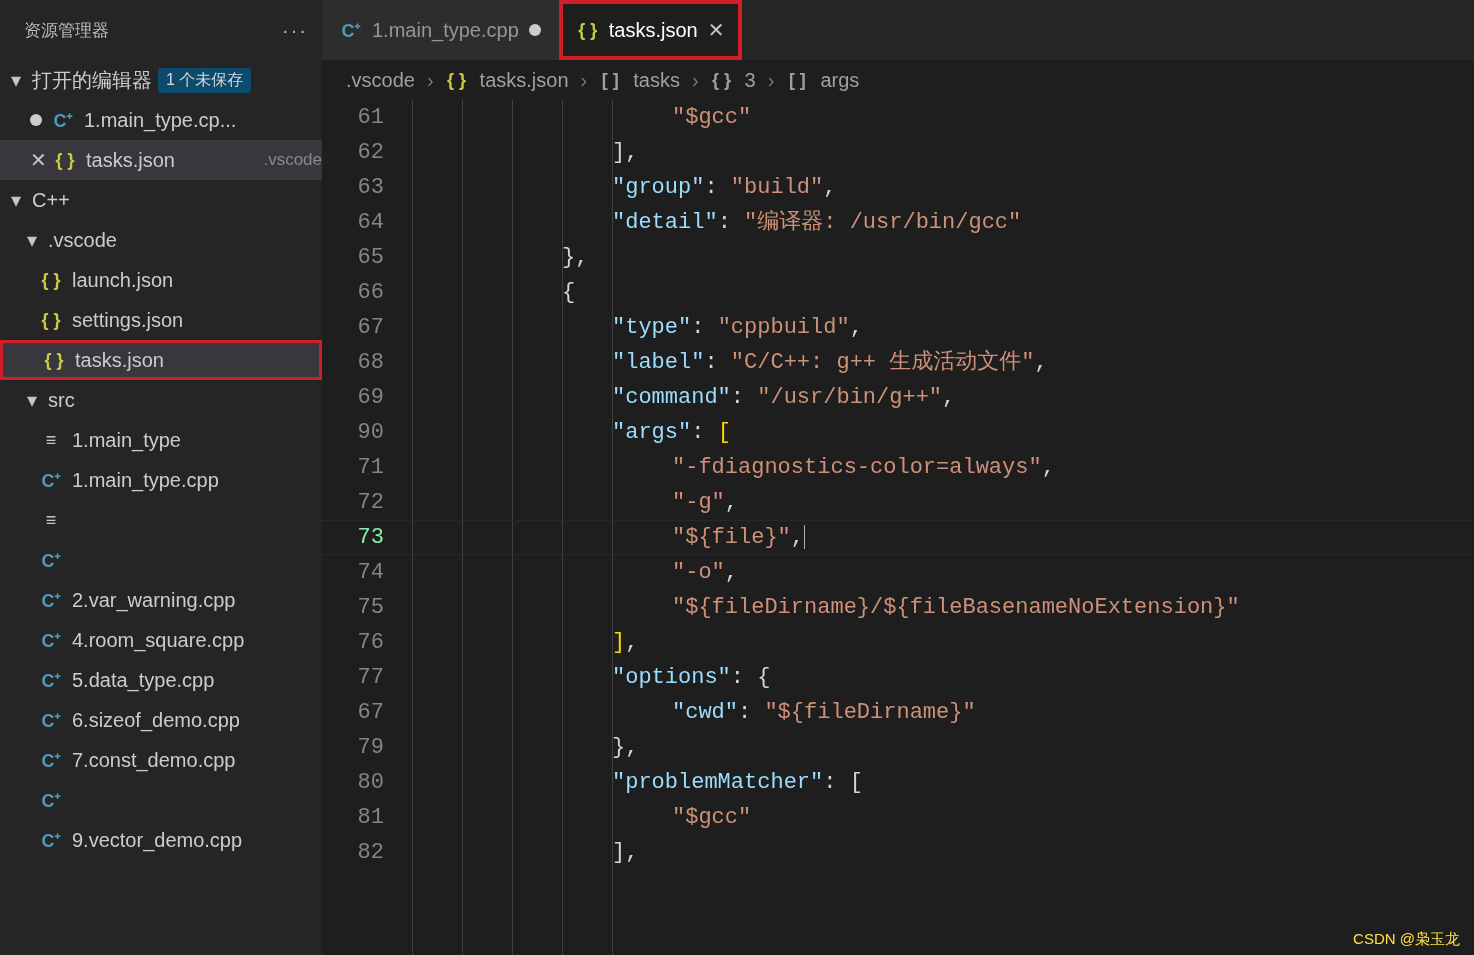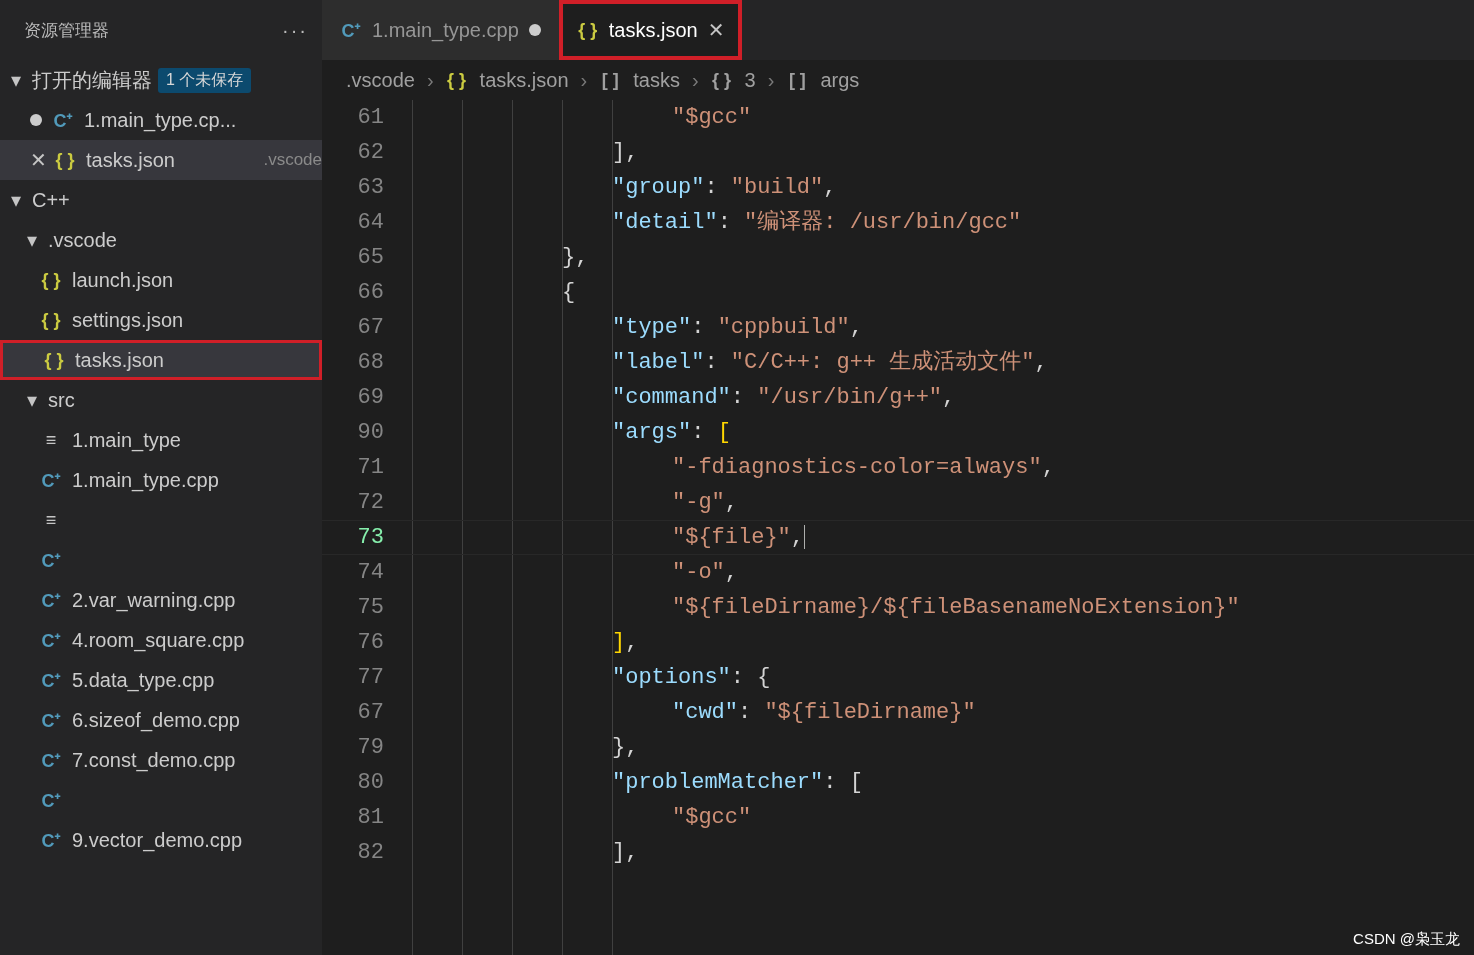--- a/index.html
+++ b/index.html
@@ -52,21 +52,21 @@
 .indent-guides { width: 240px; position: relative; }
 .guide { position: absolute; top: 0; bottom: 0; width: 1px; background: #404040; }
 .codebody { flex: 1; white-space: pre; color: #d4d4d4; position: relative; }
 .codebody .line { height: 35px; }
 .hl-line { position: absolute; left: -330px; right: 0; height: 35px; border-top: 1px solid #282828; border-bottom: 1px solid #282828; z-index: 0; }
 .s-key { color: #9cdcfe; }
 .s-str { color: #ce9178; }
 .s-pun { color: #d4d4d4; }
 .s-brk { color: #ffd700; }
 .cursor { display: inline-block; width: 1px; height: 24px; background: #aeafad; vertical-align: middle; }
-.watermark { position: absolute; right: 14px; bottom: 6px; color: #ffffff; font-size: 15px; }
+.watermark { position: absolute; right: 14px; bottom: 6px; color: #fde047; font-size: 15px; }
 </style>
 </head>
 <body>
 
 <div class="sidebar">
   <div class="sb-header">
     <span class="sb-header-title">资源管理器</span>
     <span class="ellipsis">···</span>
   </div>
 

